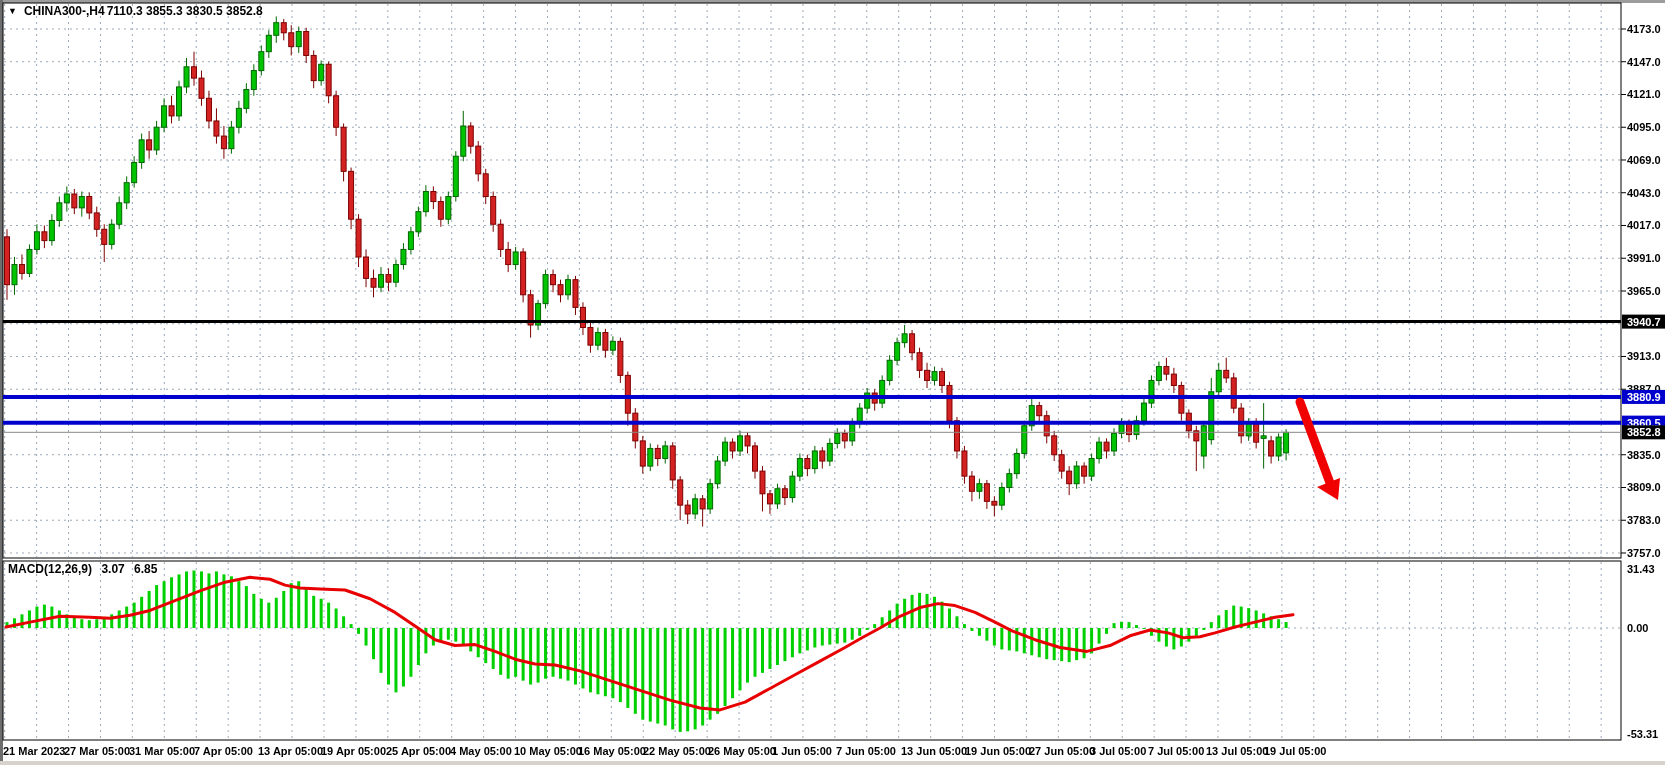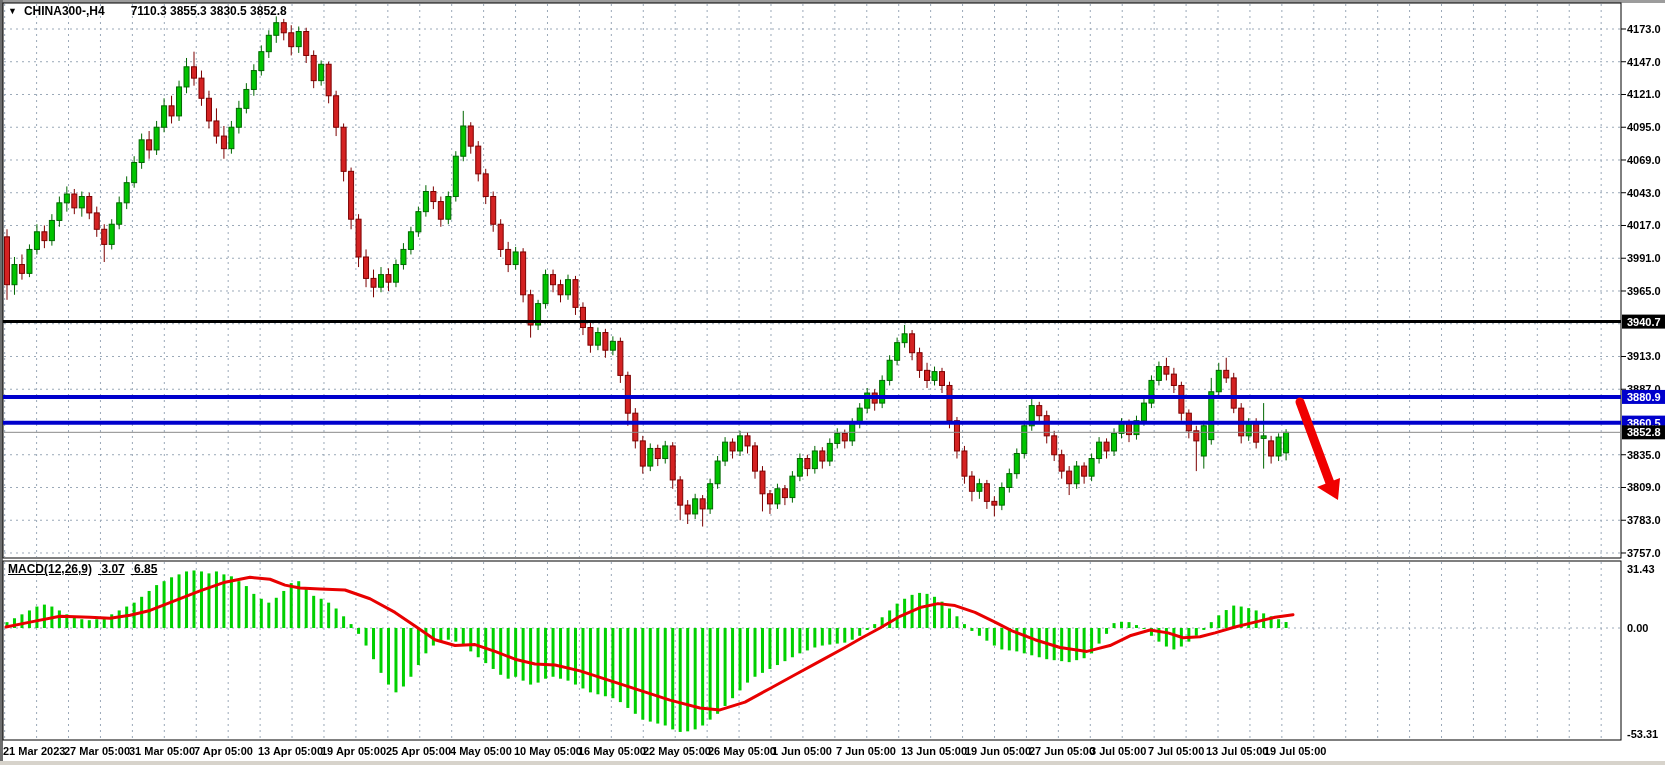--- a/index.html
+++ b/index.html
@@ -3,22 +3,22 @@
 <meta charset="utf-8">
 <style>
   html,body{margin:0;padding:0;background:#ffffff;}
   body{width:1665px;height:765px;position:relative;overflow:hidden;
        font-family:"Liberation Sans",sans-serif;}
   #stage{position:absolute;left:0;top:0;width:1665px;height:765px;}
   svg text{font-family:"Liberation Sans",sans-serif;}
   .title-row{position:absolute;left:8px;top:4px;display:flex;align-items:center;
              font-size:12px;color:#000;font-weight:600;letter-spacing:0;}
   .title-row .arrow{font-size:9px;margin-right:7px;color:#000;}
-  .title-row .sym{margin-right:26px;text-align:center;}
-  .macd-row{position:absolute;left:8px;top:562px;font-size:12px;color:#000;font-weight:600;text-decoration:underline;}
+  .title-row .sym{margin-right:2px;text-align:center;}
+  .macd-row{position:absolute;left:8px;top:562px;font-size:12px;color:#000;font-weight:600;}
   .macd-row span{margin-right:6px;}
 </style>
 </head>
 <body>
 
 <svg id="stage" width="1665" height="765">
     <rect x="0" y="0" width="1665" height="3" fill="#9c9c9c"></rect>
     <rect x="0" y="0" width="3" height="762" fill="#6e6e6e"></rect>
     <rect x="0" y="761" width="1665" height="4" fill="#d7d3cb"></rect>
     <rect x="3" y="3" width="1618" height="555" fill="#fff" stroke="#000" stroke-width="1"></rect>

